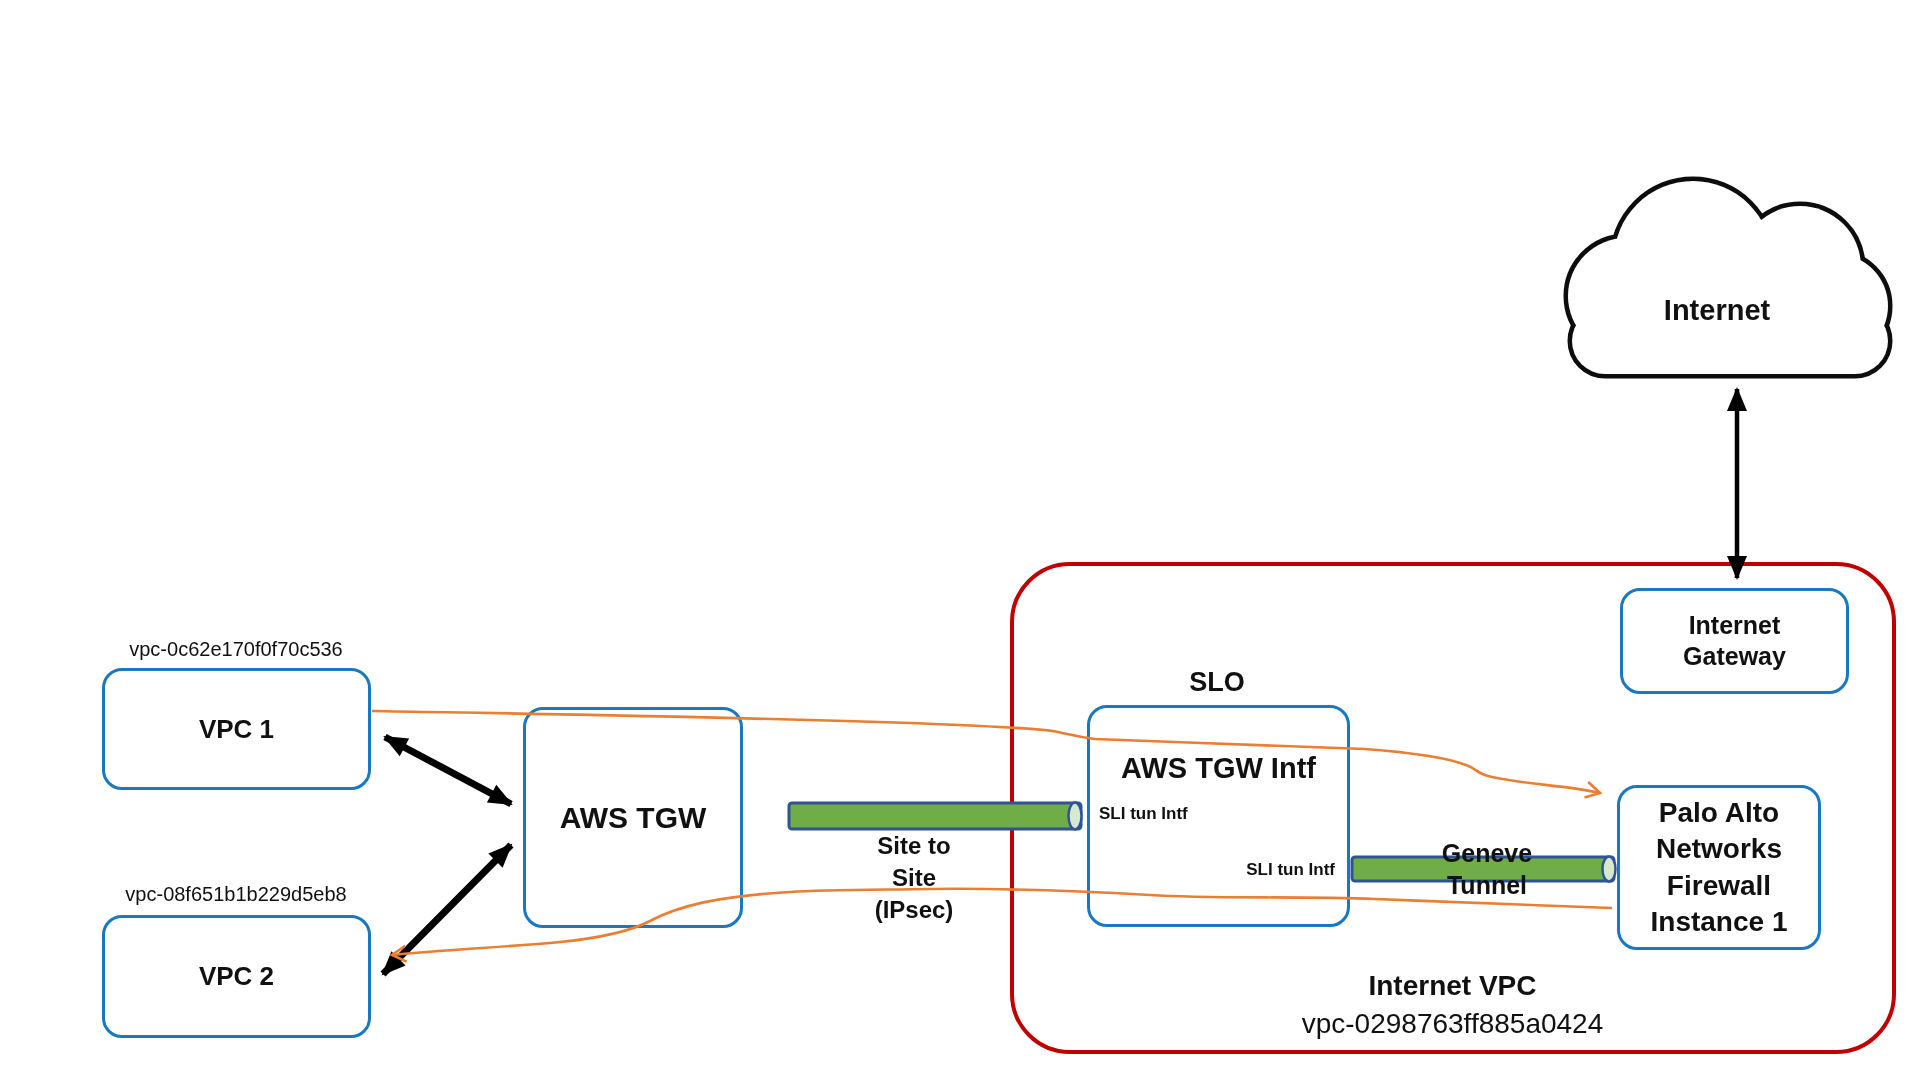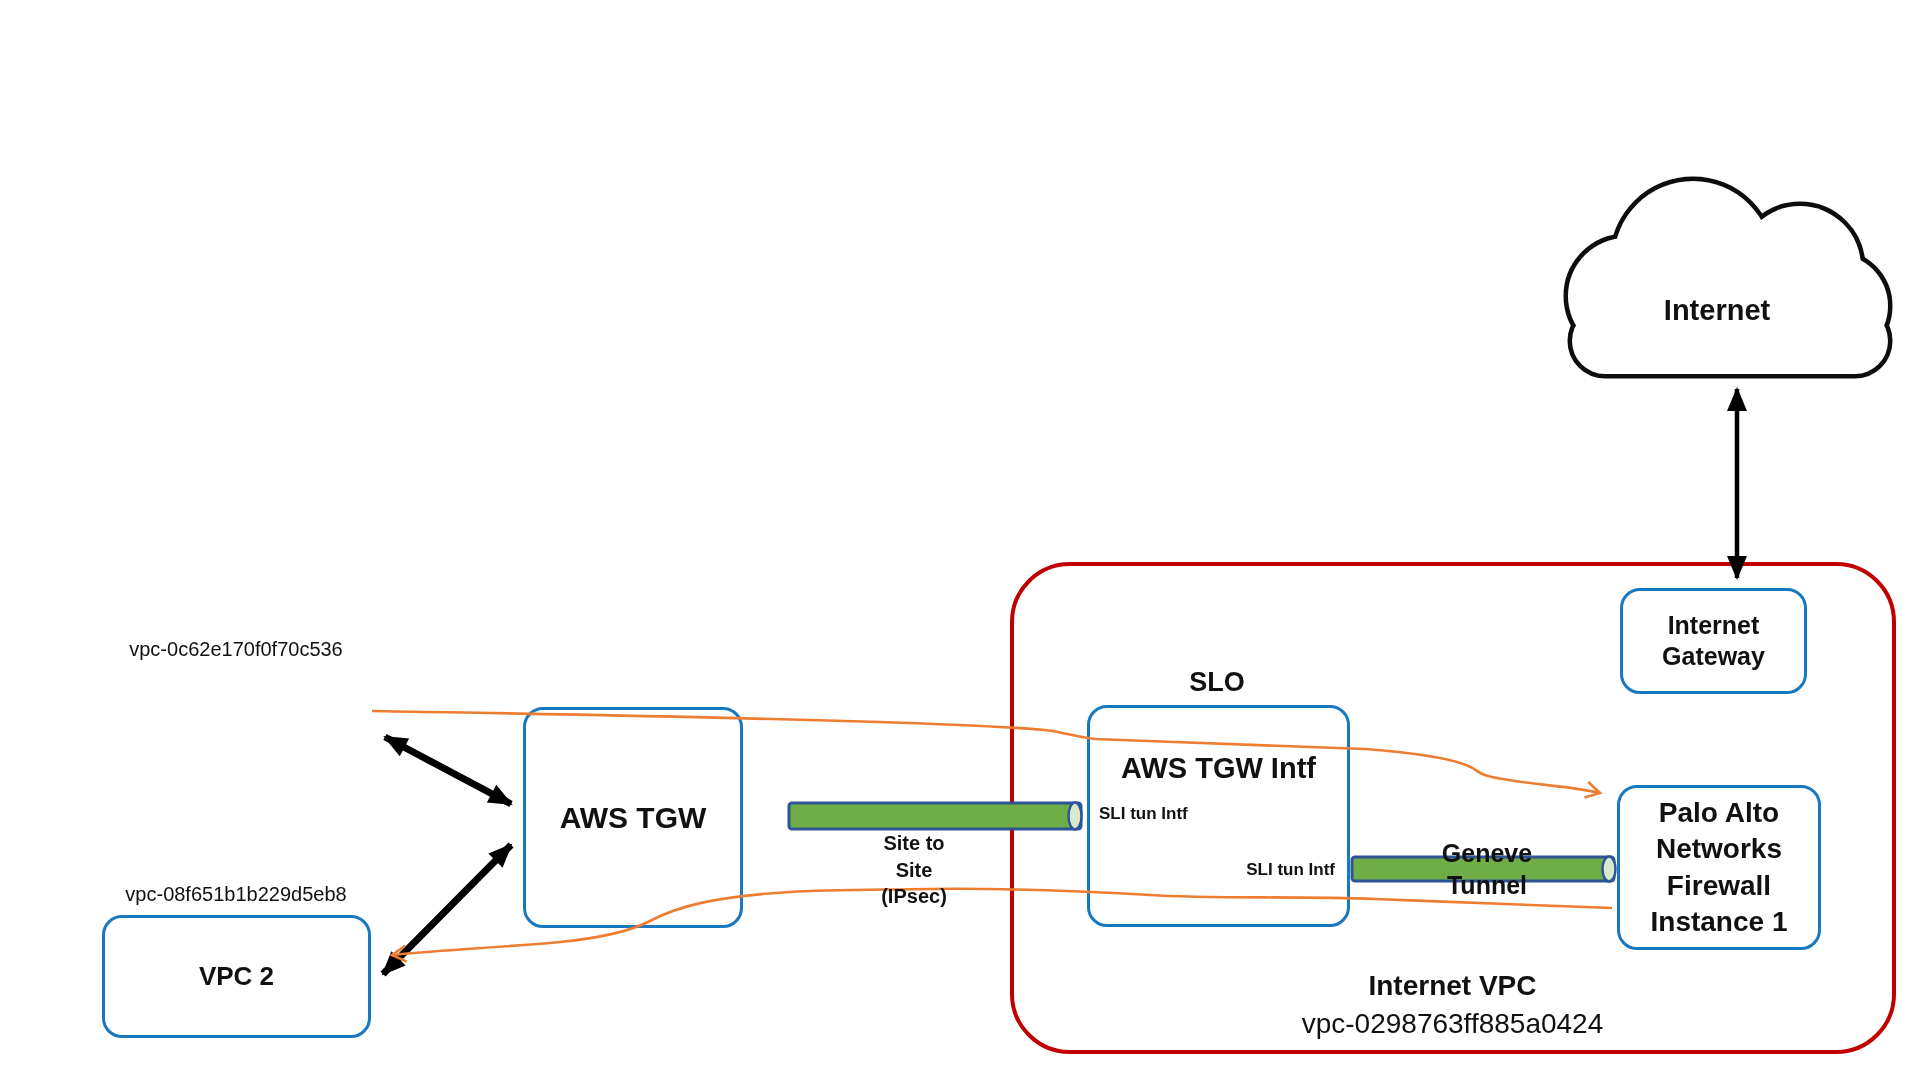--- a/index.html
+++ b/index.html
@@ -6,49 +6,52 @@
   html,body{margin:0;padding:0;background:#fff;}
   #stage{position:relative;width:1920px;height:1080px;background:#fff;overflow:hidden;
          font-family:"Liberation Sans",sans-serif;color:#111;}
   svg.layer{position:absolute;left:0;top:0;z-index:3;pointer-events:none;}
   .box{position:absolute;background:#fff;border:3px solid #1879C2;border-radius:20px;z-index:2;
        display:flex;align-items:center;justify-content:center;box-sizing:border-box;}
   .container-red{position:absolute;border:4px solid #C00000;border-radius:60px;z-index:1;box-sizing:border-box;}
   .lbl{position:absolute;text-align:center;color:#111;z-index:4;line-height:1.28;}
   .b{font-weight:700;text-align:center;}
   .f17{font-size:17px;} .f20{font-size:20px;} .f21{font-size:28px;}
-  .f24{font-size:20px;} .f25{font-size:25px;} .f26{font-size:26px;}
+  .f24{font-size:24px;} .f25{font-size:25px;} .f26{font-size:26px;}
   .f27{font-size:27px;} .f28{font-size:28px;} .f29{font-size:29px;} .f30{font-size:30px;}
   .inbox{position:absolute;z-index:4;font-weight:700;color:#111;}
 </style>
 </head>
 <body>
 
 <div id="stage">
 
   <div class="container-red" style="left:1010px;top:562px;width:886px;height:492px;"></div>
 
-  <div class="box" style="left:1620px;top:588px;width:187px;height:106px;">
+  <div class="box" style="left:1620px;top:588px;width:229px;height:106px;">
     <span class="b f25" style="width:160px;text-align:center;line-height:1.25;">Internet Gateway</span>
   </div>
 
   <div class="box" style="left:1087px;top:705px;width:263px;height:222px;">
     <span class="inbox f29" style="left:0;right:0;top:44px;text-align:center;">AWS TGW Intf</span>
     <span class="inbox f17" style="left:9px;top:96px;">SLI tun Intf</span>
     <span class="inbox f17" style="right:12px;top:152px;">SLI tun Intf</span>
   </div>
 
   <div class="box" style="left:1617px;top:785px;width:204px;height:165px;">
     <span class="b f21" style="width:140px;text-align:center;line-height:1.3;">Palo Alto Networks Firewall Instance 1</span>
   </div>
 
   <div class="box" style="left:523px;top:707px;width:220px;height:221px;">
     <span class="b f30">AWS TGW</span>
   </div>
 
+  <div class="box" style="left:102px;top:668px;width:269px;height:122px;">
+    <span class="b f26">VPC 1</span>
+  </div>
 
   <div class="box" style="left:102px;top:915px;width:269px;height:123px;">
     <span class="b f26">VPC 2</span>
   </div>
 
   <div class="lbl b f29" style="left:1592px;top:292px;width:250px;">Internet</div>
 
   <div class="lbl b f27" style="left:1152px;top:665px;width:130px;">SLO</div>
 
   <div class="lbl b f25" style="left:1408px;top:789px;width:158px;margin-top:48px;">

